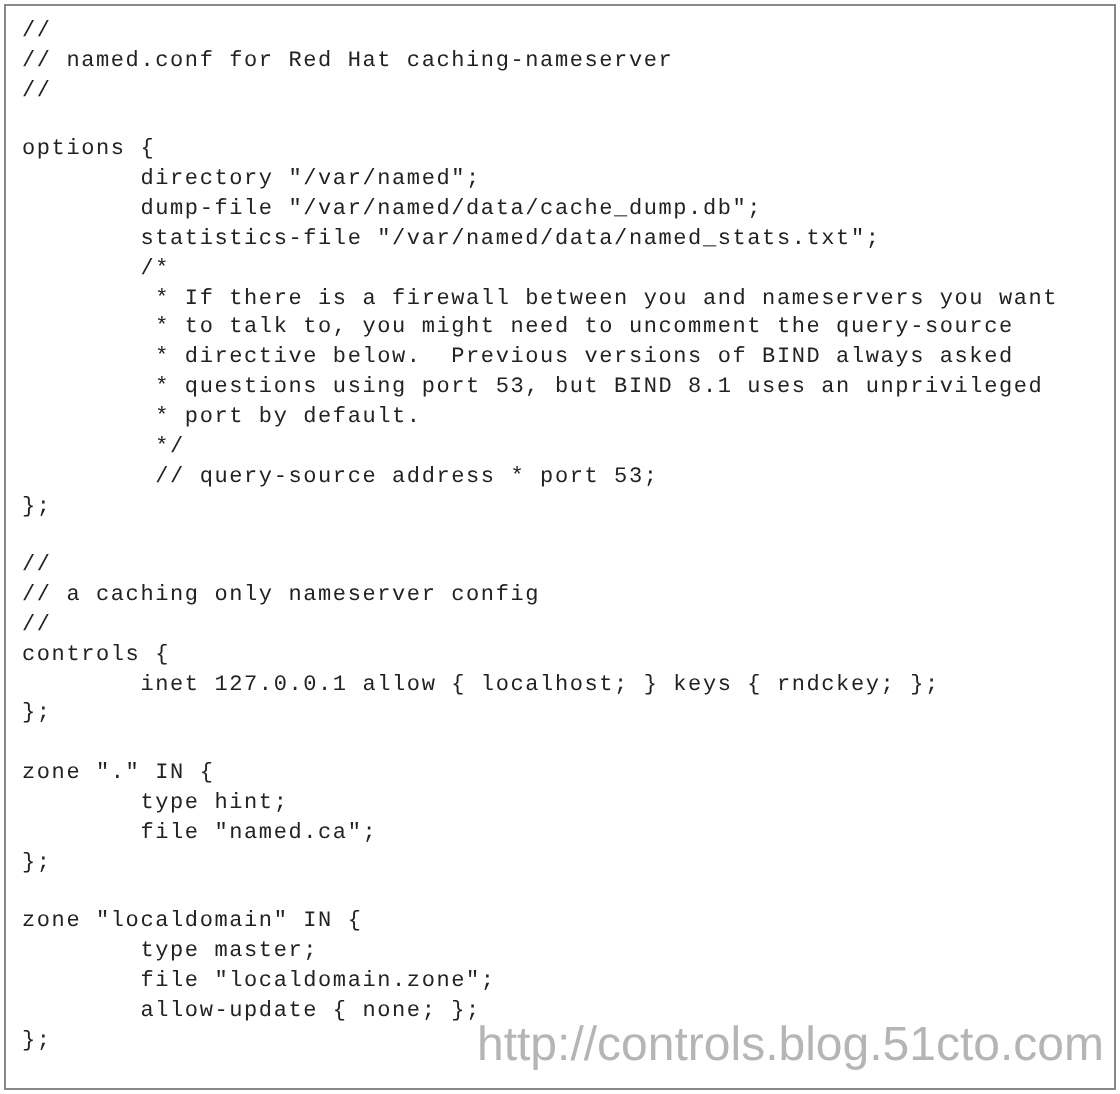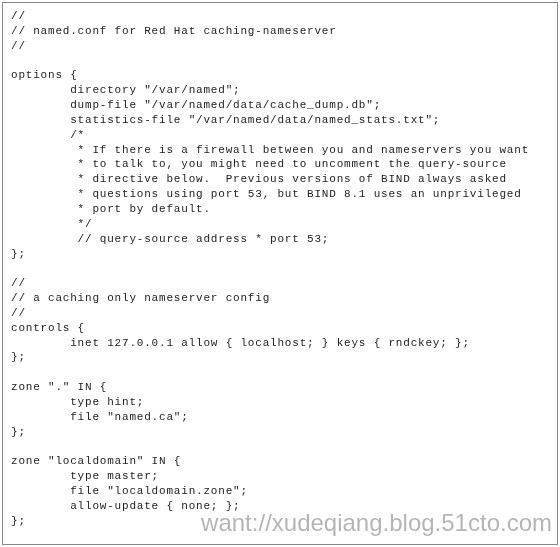--- a/index.html
+++ b/index.html
@@ -75,13 +75,13 @@
         type master;
         file "localdomain.zone";
         allow-update { none; };
 };
 
 zone "localhost" IN {
         type master;
         file "localhost.zone";
         allow-update { none; };</div>
 
-<div class="watermark">want://xudeqiang.blog.51cto.com</div>
+<div class="watermark">http://controls.blog.51cto.com</div>
 
 </body></html>

